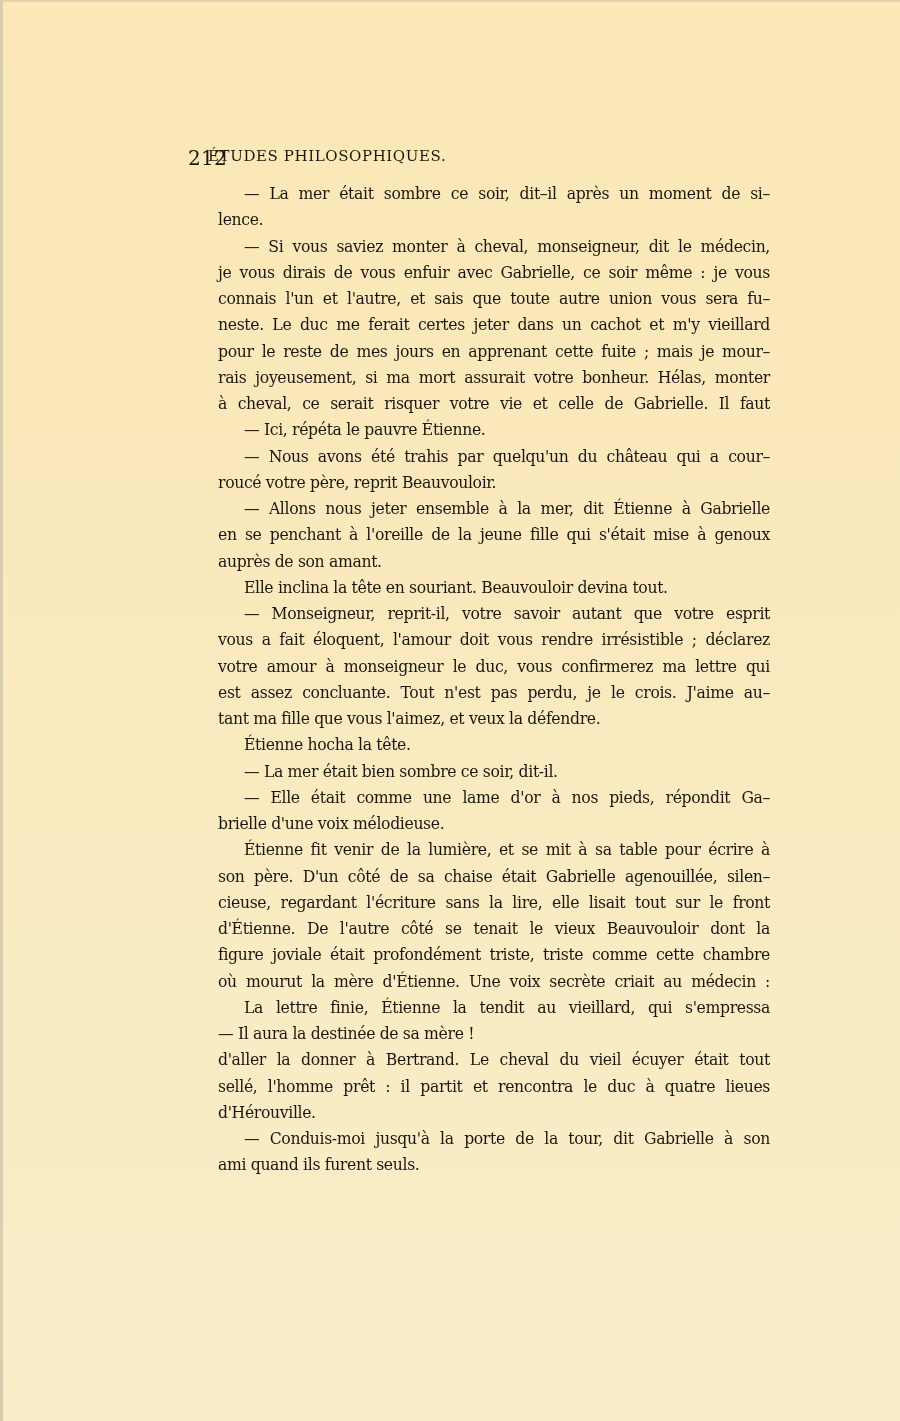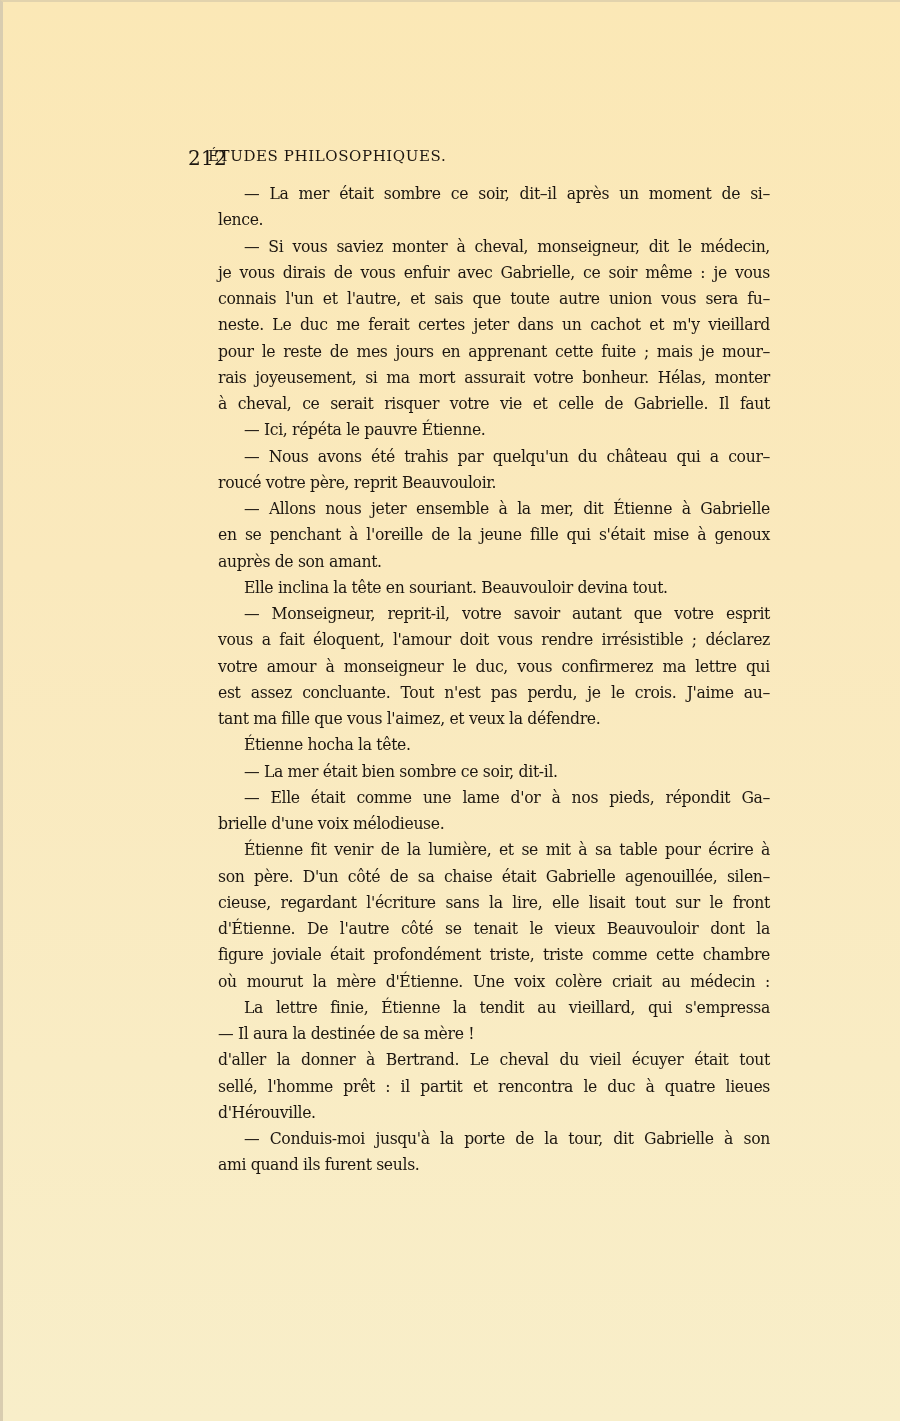--- a/index.html
+++ b/index.html
@@ -71,21 +71,21 @@
     <div class="line last">tant ma fille que vous l'aimez, et veux la défendre.</div>
     <div class="line indent last">Étienne hocha la tête.</div>
     <div class="line indent last">— La mer était bien sombre ce soir, dit-il.</div>
     <div class="line indent">— Elle était comme une lame d'or à nos pieds, répondit Ga–</div>
     <div class="line last">brielle d'une voix mélodieuse.</div>
     <div class="line indent">Étienne fit venir de la lumière, et se mit à sa table pour écrire à</div>
     <div class="line">son père. D'un côté de sa chaise était Gabrielle agenouillée, silen–</div>
     <div class="line">cieuse, regardant l'écriture sans la lire, elle lisait tout sur le front</div>
     <div class="line">d'Étienne. De l'autre côté se tenait le vieux Beauvouloir dont la</div>
     <div class="line">figure joviale était profondément triste, triste comme cette chambre</div>
-    <div class="line">où mourut la mère d'Étienne. Une voix colère criait au médecin :</div>
+    <div class="line">où mourut la mère d'Étienne. Une voix secrète criait au médecin :</div>
     <div class="line indent">La lettre finie, Étienne la tendit au vieillard, qui s'empressa</div>
     <div class="line last">— Il aura la destinée de sa mère !</div>
     <div class="line">d'aller la donner à Bertrand. Le cheval du vieil écuyer était tout</div>
     <div class="line">sellé, l'homme prêt : il partit et rencontra le duc à quatre lieues</div>
     <div class="line last">d'Hérouville.</div>
     <div class="line indent">— Conduis-moi jusqu'à la porte de la tour, dit Gabrielle à son</div>
     <div class="line last">ami quand ils furent seuls.</div>
   </div>
 
 </body></html>

